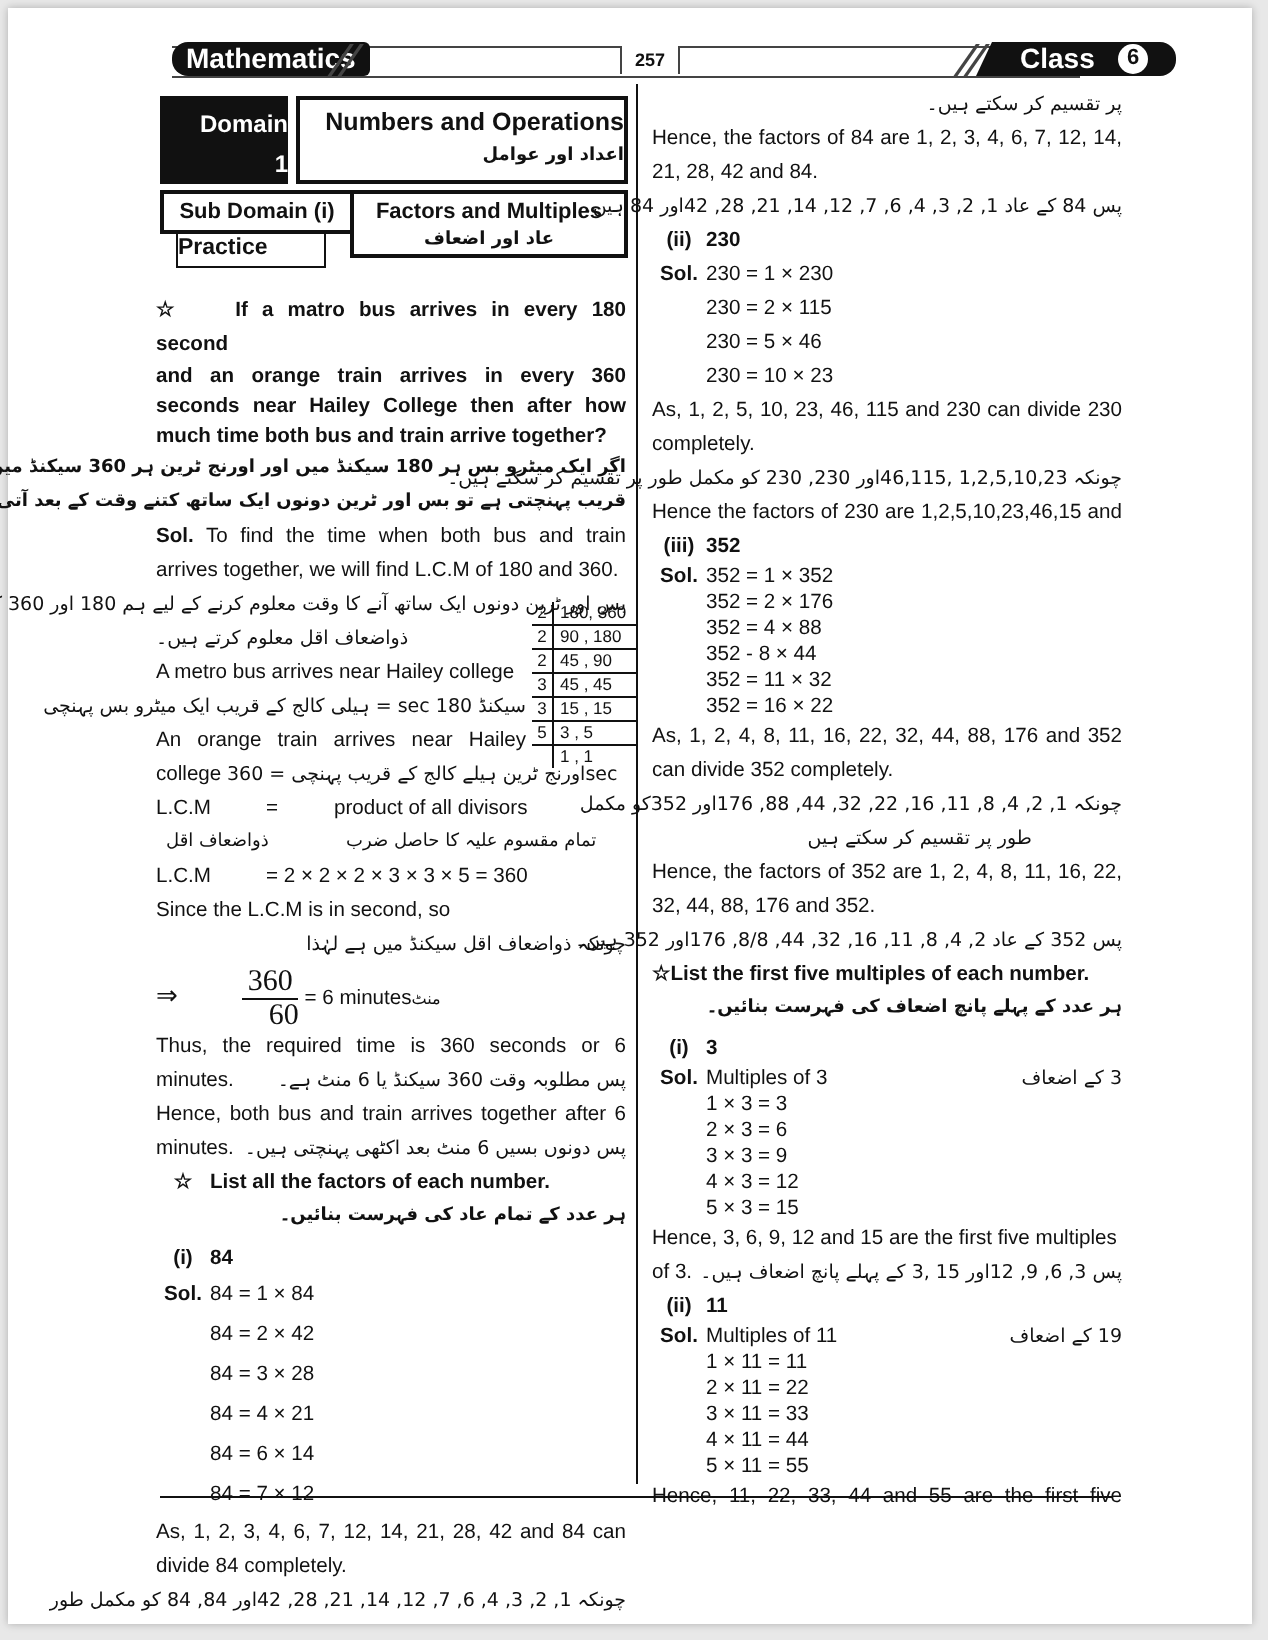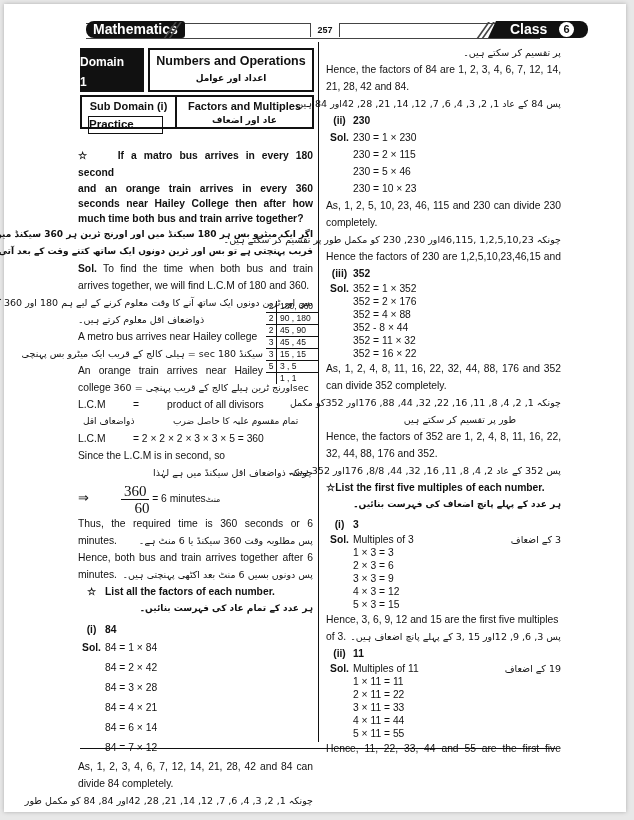--- a/index.html
+++ b/index.html
@@ -20,23 +20,23 @@
   .col.left{left:74px;width:235px;}
   .col.right{left:322px;width:235px;}
   .row{display:block;white-space:nowrap;}
   .j{text-align:justify;text-align-last:justify;white-space:normal;}
   .ur{direction:rtl;text-align:right;font-family:"DejaVu Sans",sans-serif;font-size:9.5px;white-space:nowrap;}
   .b{font-weight:bold;}
   .ind{padding-left:27px;}
   .lbl-n{display:inline-block;width:27px;font-weight:bold;text-align:center;}
   
   .dom-grid{position:absolute;left:76px;top:44px;width:234px;}
-  .dom1{position:absolute;left:0;top:0;width:64px;height:44px;background:#111;color:#fff;font-weight:bold;font-size:12px;text-align:left;line-height:20px;padding-top:4px;box-sizing:border-box;}
-  .dom2{position:absolute;left:68px;top:0;width:166px;height:44px;border:2px solid #111;box-sizing:border-box;text-align:center;font-weight:bold;font-size:12.5px;line-height:17px;padding-top:3px;}
-  .sub1{position:absolute;left:0;top:47px;width:97px;height:34px;border:2px solid #111;box-sizing:border-box;text-align:center;font-weight:bold;font-size:11px;line-height:14px;padding-top:2px;}
+  .dom1{position:absolute;left:0;top:0;width:64px;height:44px;background:#111;color:#fff;font-weight:bold;font-size:12px;text-align:right;line-height:20px;padding-top:4px;box-sizing:border-box;}
+  .dom2{position:absolute;left:68px;top:0;width:166px;height:44px;border:2px solid #111;box-sizing:border-box;text-align:right;font-weight:bold;font-size:12.5px;line-height:17px;padding-top:3px;}
+  .sub1{position:absolute;left:0;top:47px;width:97px;height:22px;border:2px solid #111;box-sizing:border-box;text-align:center;font-weight:bold;font-size:11px;line-height:14px;padding-top:2px;}
   .sub2{position:absolute;left:95px;top:47px;width:139px;height:34px;border:2px solid #111;box-sizing:border-box;text-align:center;font-weight:bold;font-size:11px;line-height:14px;padding-top:2px;}
   .ursmall{font-family:"DejaVu Sans",sans-serif;font-size:9px;font-weight:bold;direction:rtl;display:block;}
   .practice{position:absolute;left:84px;top:112px;width:73px;height:16px;border:1.5px solid #111;font-weight:bold;font-size:11.5px;line-height:15px;}
   
   .ladder{position:absolute;left:262px;top:297px;font-size:8.5px;line-height:11px;}
   .ladder .lr{display:flex;border-bottom:1px solid #111;}
   .ladder .lr.last{border-bottom:none;}
   .ladder .dv{width:10px;text-align:center;border-right:1.5px solid #111;}
   .ladder .nv{width:38px;padding-left:3px;}
   .frac{display:inline-flex;flex-direction:column;align-items:flex-end;font-family:"Liberation Serif",serif;font-size:15px;line-height:16px;vertical-align:middle;}

